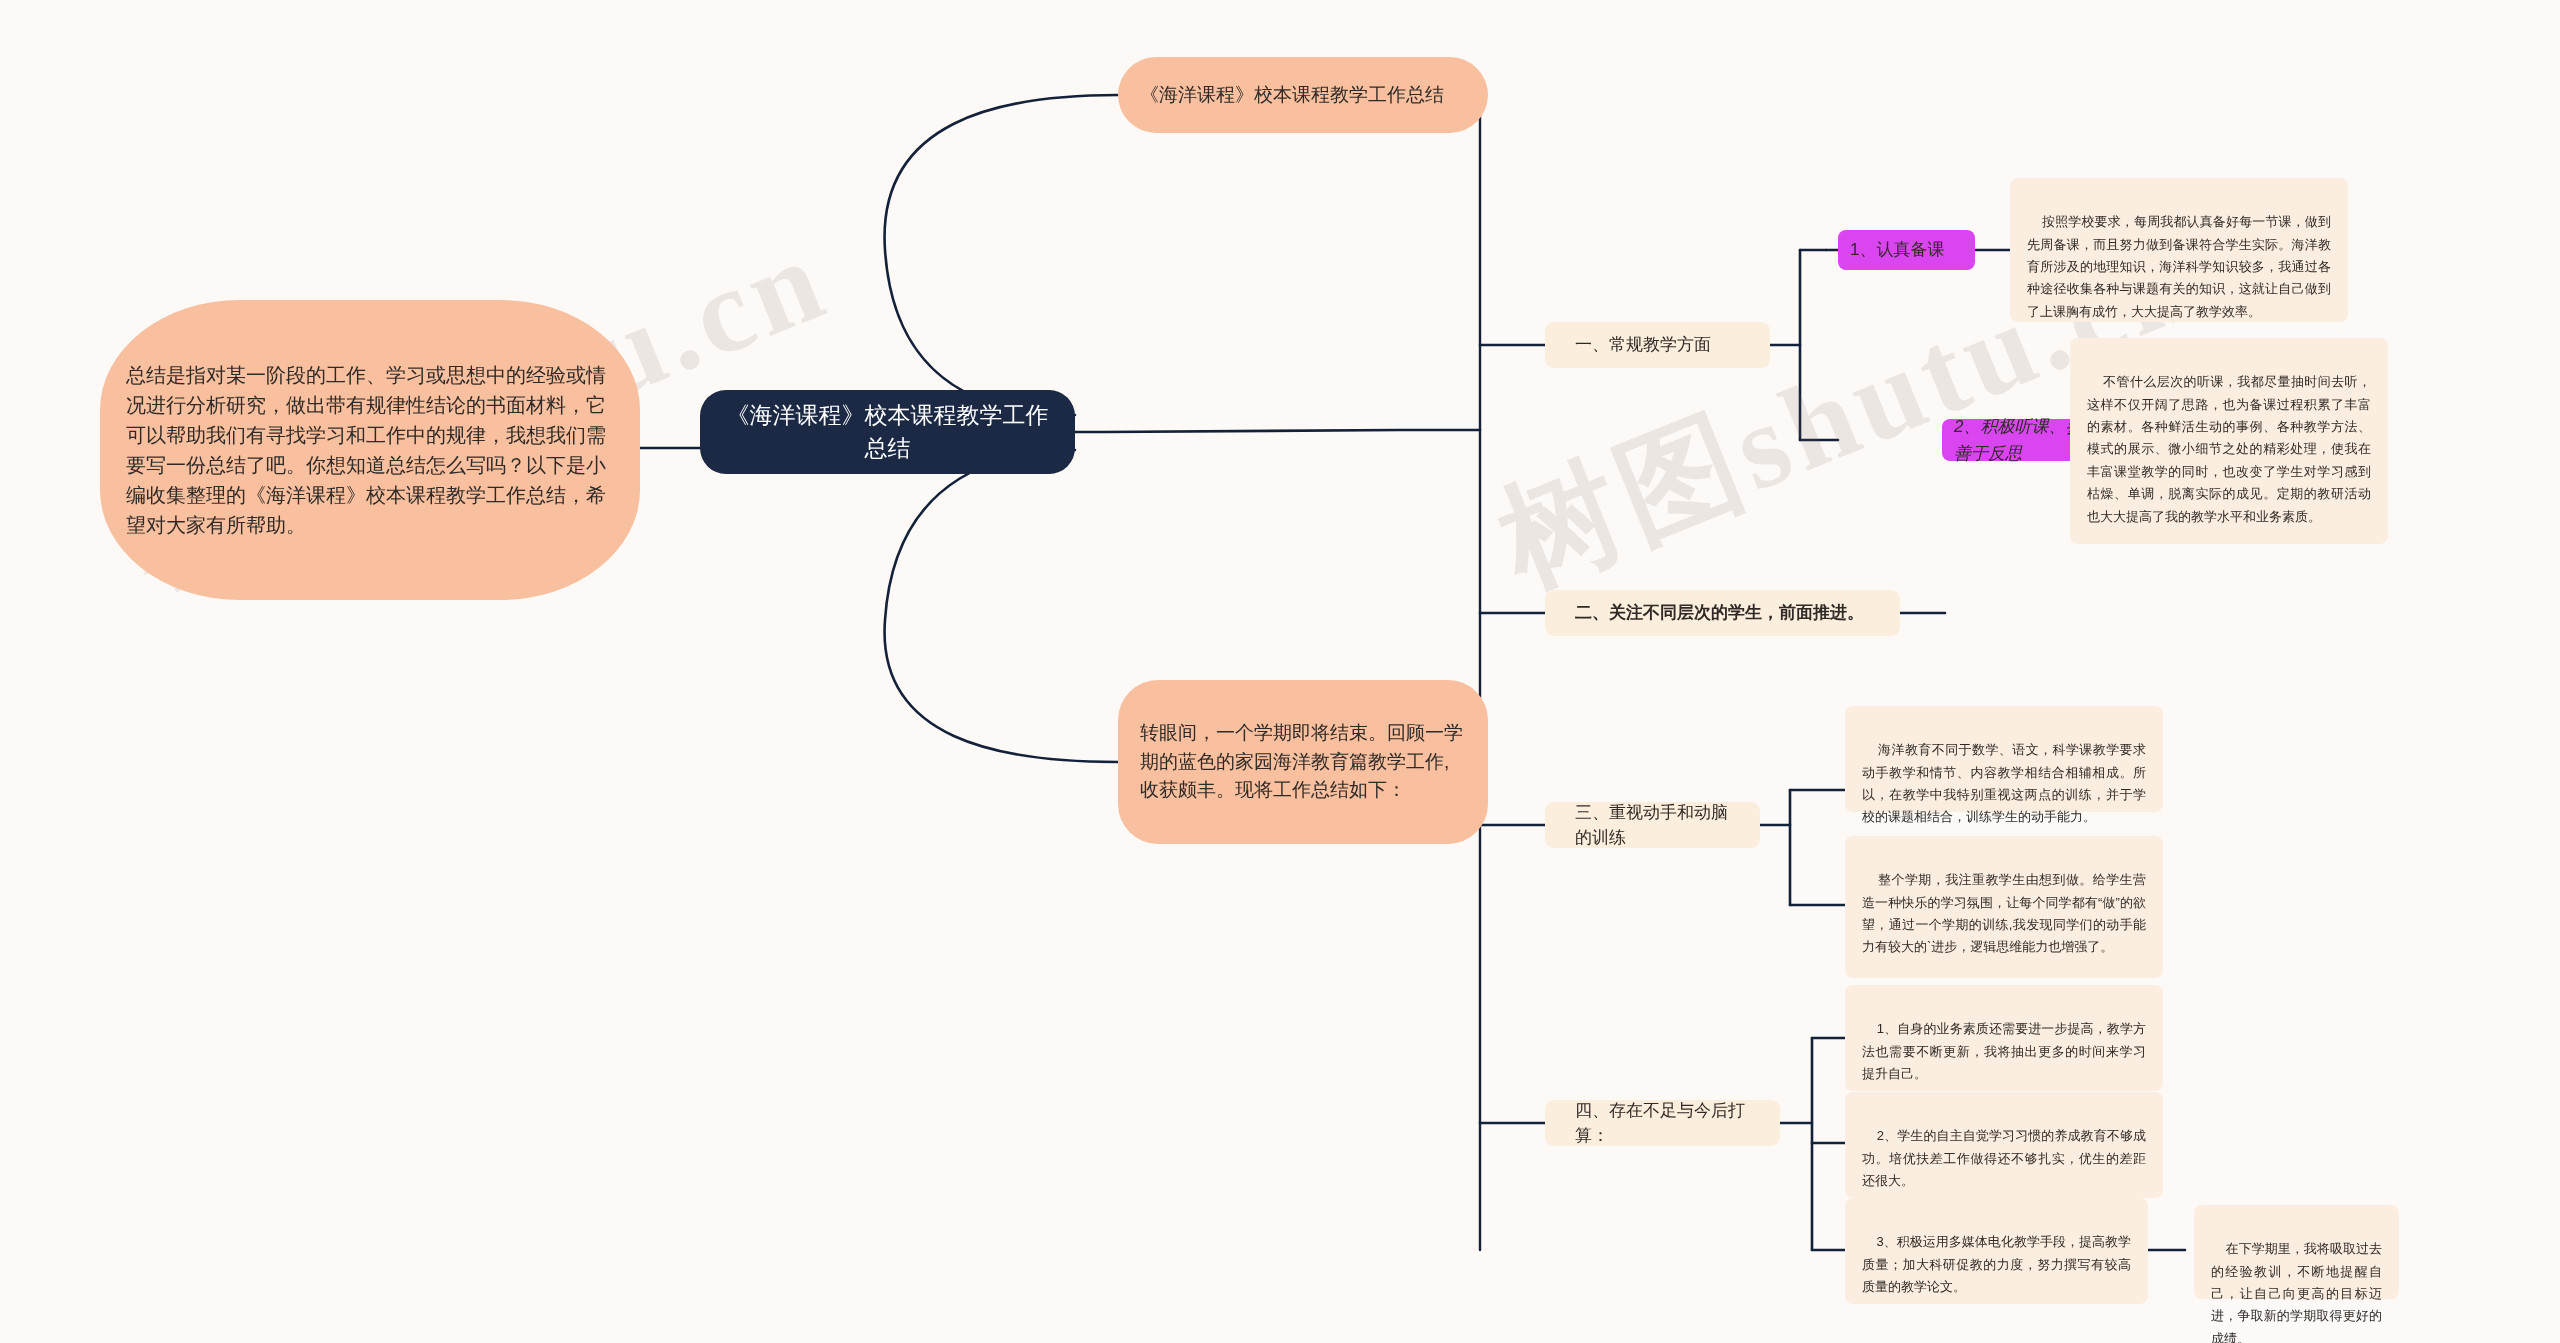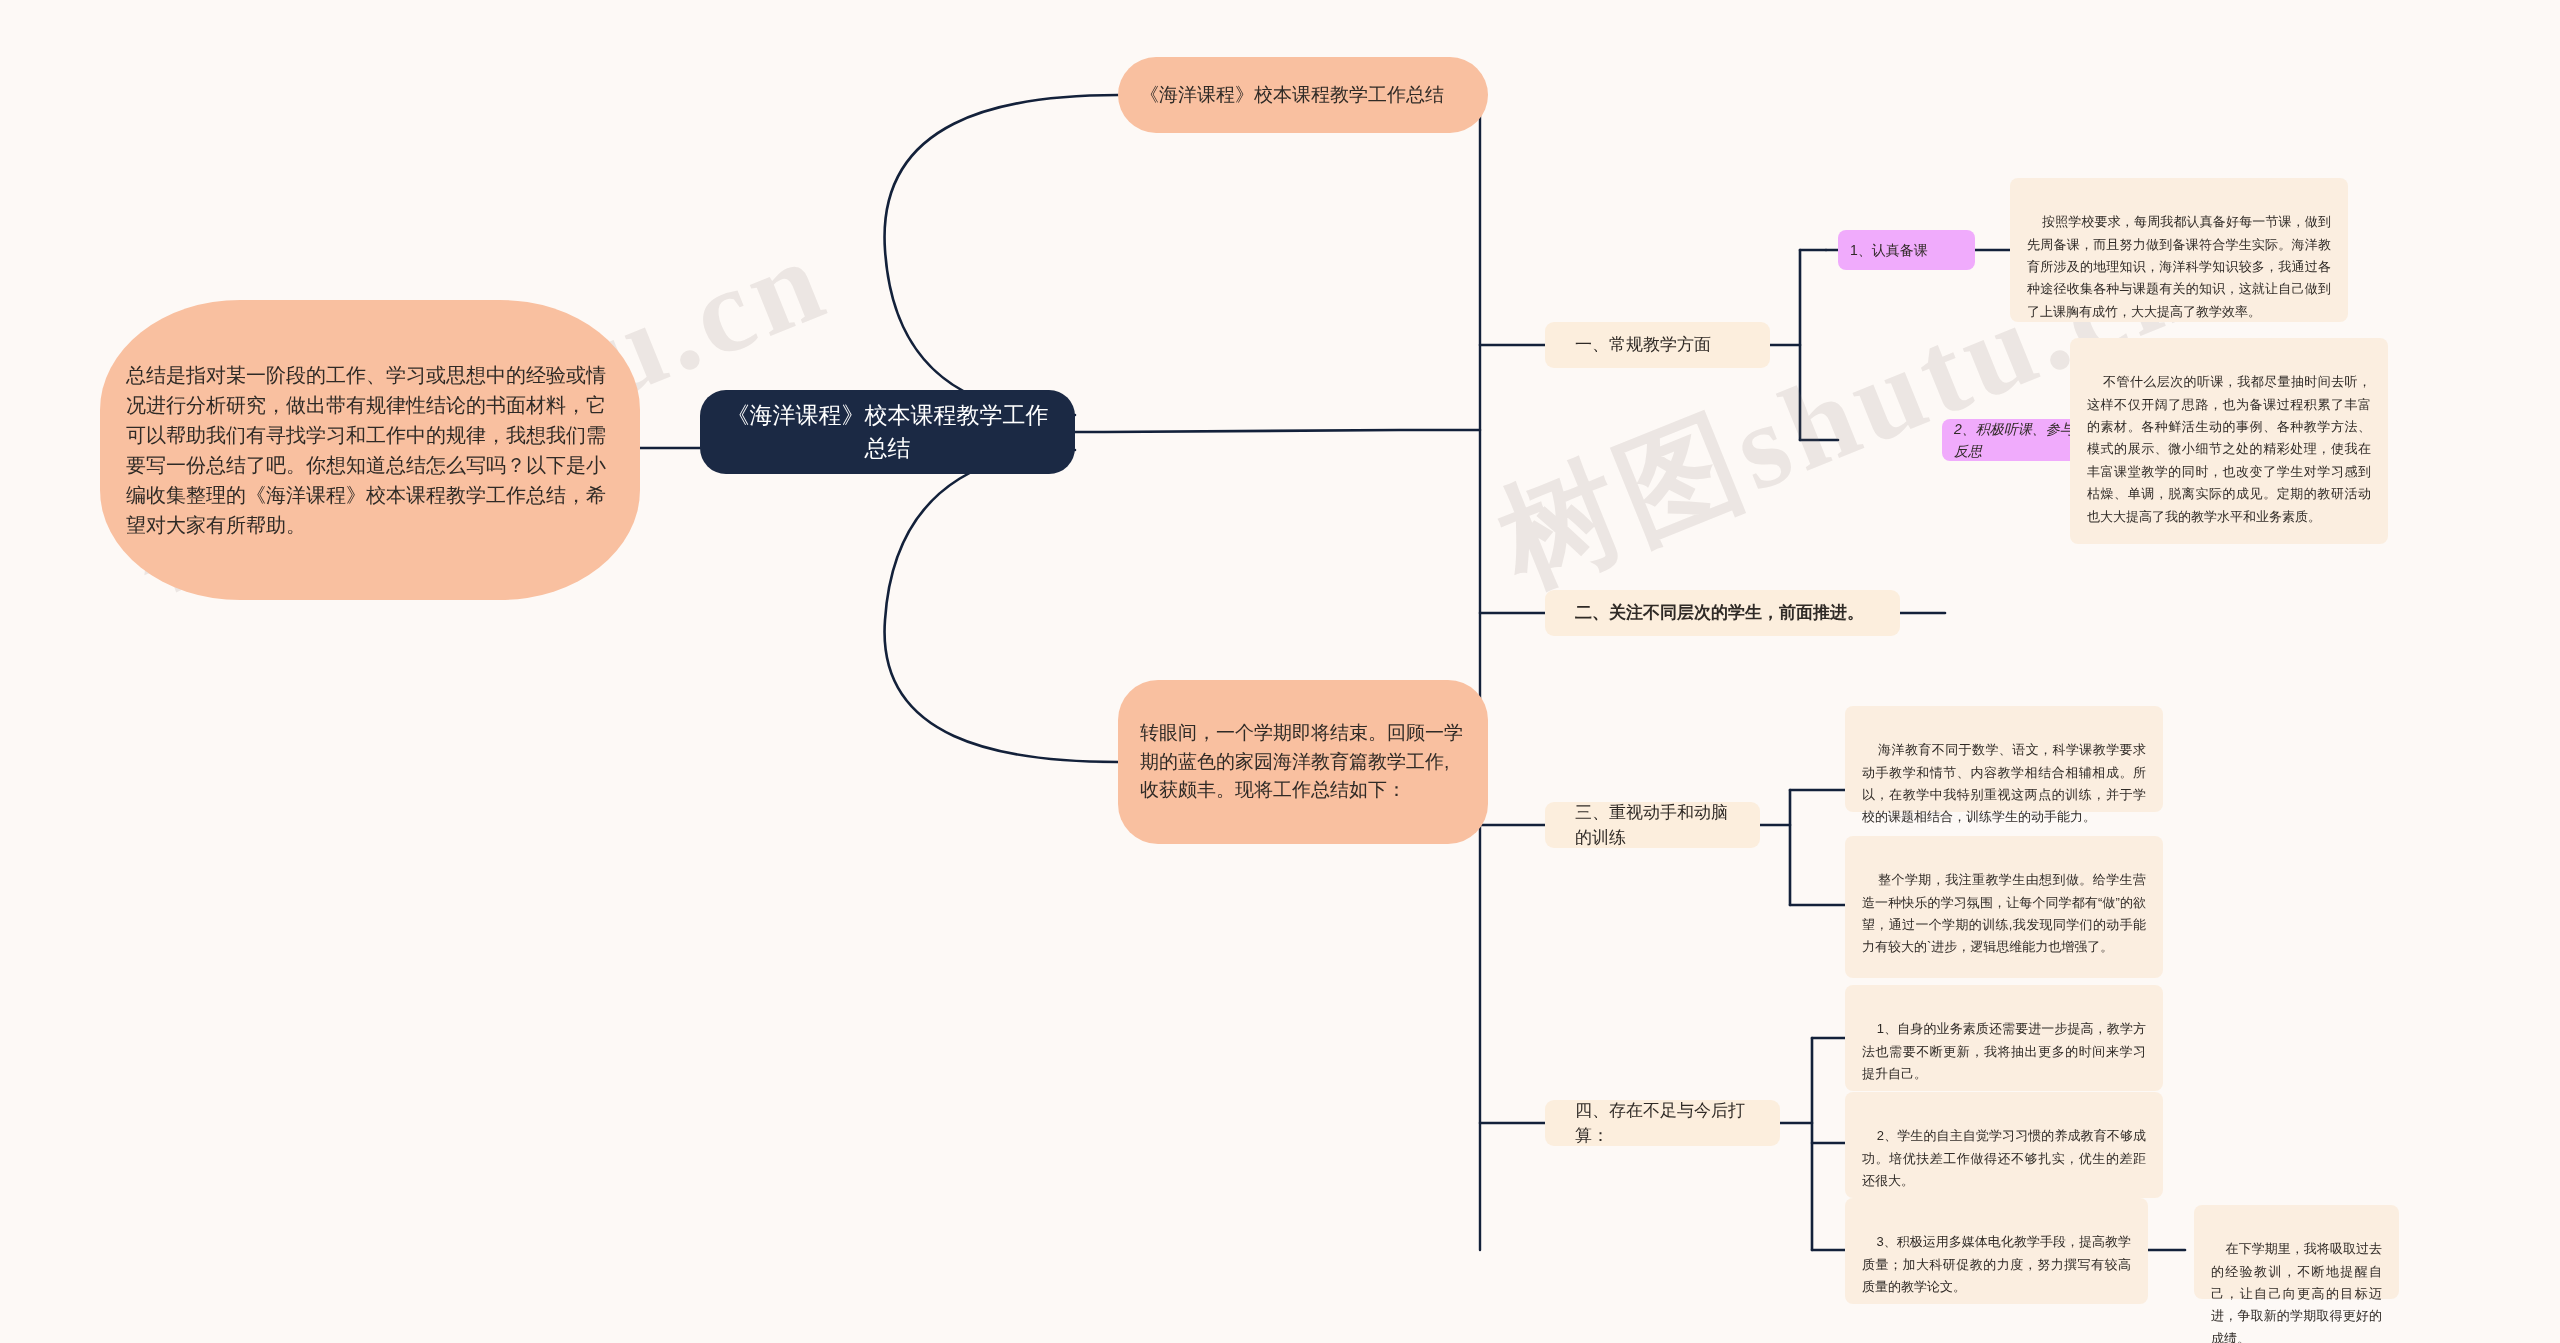--- a/index.html
+++ b/index.html
@@ -69,23 +69,23 @@
   .lvl2{
     background:#fceedd;
     color:#2f2a26;
     font-size:17px;
     padding:9px 30px;
     border-radius:9px;
     display:flex;align-items:center;
   }
   
   .lvl3{
-    background:#f0abfc;
-    color:#2f2a26;
-    font-size:14px;
+    background:#d946ef;
+    color:#2f2a26;
+    font-size:17px;
     padding:8px 12px;
     border-radius:8px;
     display:flex;align-items:center;
     line-height:1.6;
   }
   
   .leaf{
     background:#fbeee0;
     color:#2f2a26;
     font-size:13px;

